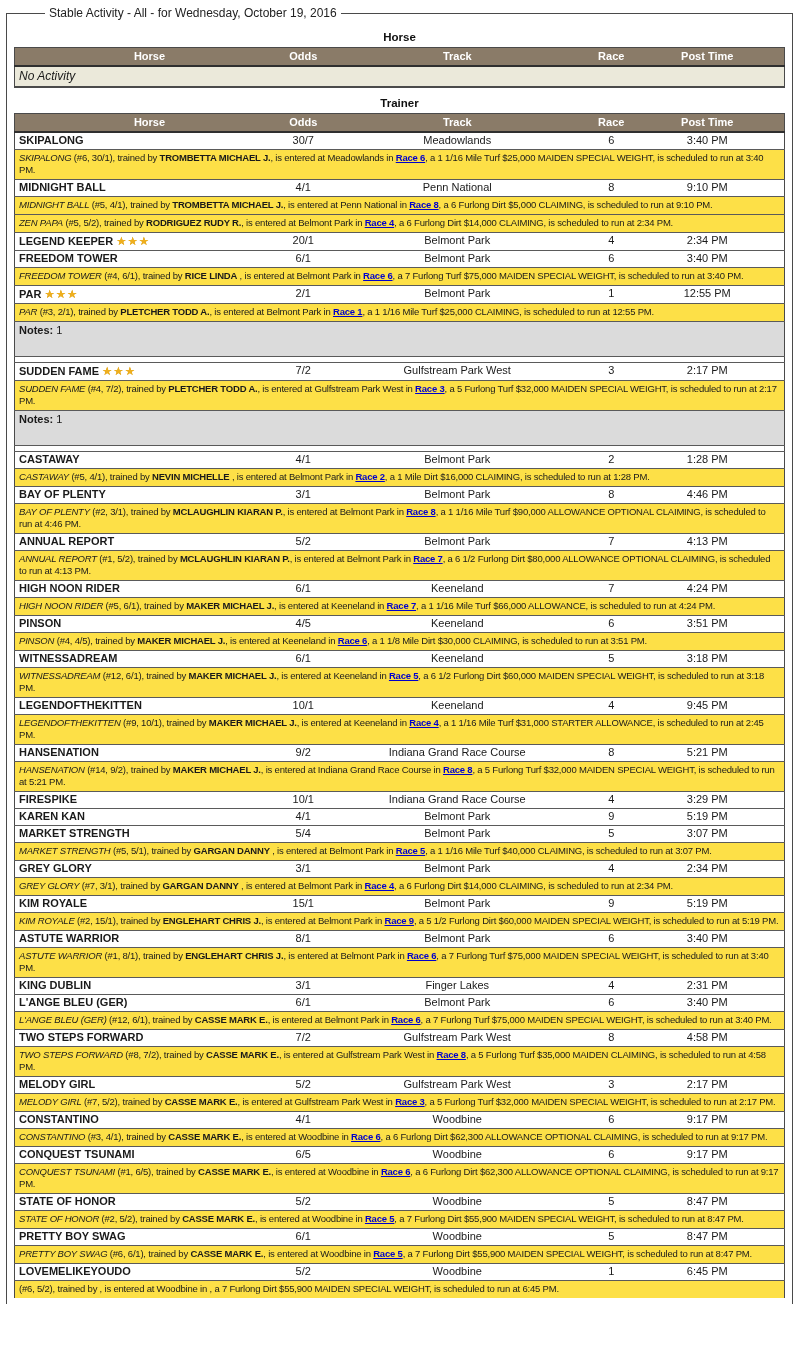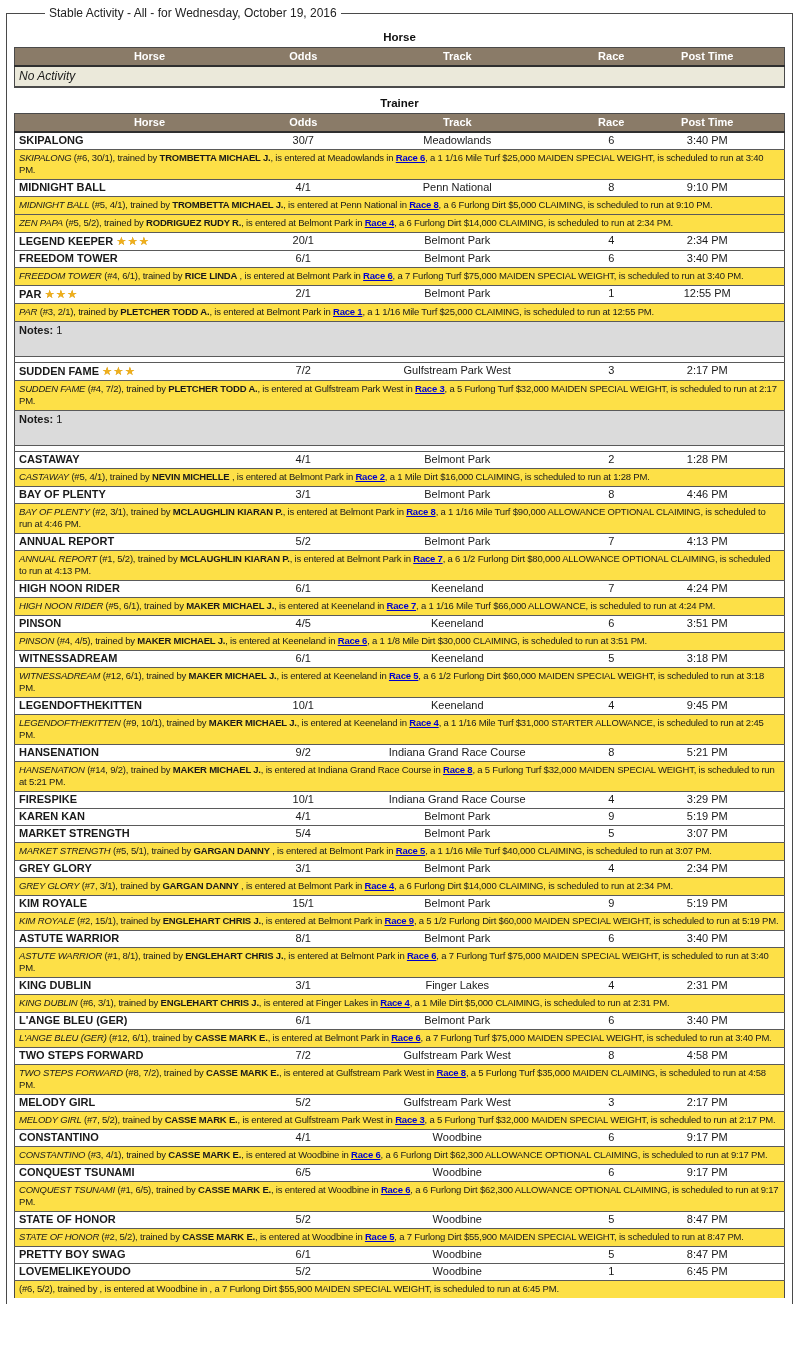--- a/index.html
+++ b/index.html
@@ -305,23 +305,20 @@
         <tr class="detail-row">
           <td colspan="5"><span class="detail-name">ASTUTE WARRIOR</span> (#1, 8/1), trained by <span class="trainer-name">ENGLEHART CHRIS J.</span>, is entered at Belmont Park in <a class="race-link">Race 6</a>, a 7 Furlong Turf $75,000 MAIDEN SPECIAL WEIGHT, is scheduled to run at 3:40 PM.</td>
         </tr>
         <tr class="main-row">
           <td class="cell-horse"><span class="horse-name">KING DUBLIN</span></td>
           <td class="c">3/1</td>
           <td class="c">Finger Lakes</td>
           <td class="c">4</td>
           <td class="c">2:31 PM</td>
         </tr>
-        <tr class="detail-row">
-          <td colspan="5"><span class="detail-name">KING DUBLIN</span> (#6, 3/1), trained by <span class="trainer-name">ENGLEHART CHRIS J.</span>, is entered at Finger Lakes in <a class="race-link">Race 4</a>, a 1 Mile Dirt $5,000 CLAIMING, is scheduled to run at 2:31 PM.</td>
-        </tr>
         <tr class="main-row">
           <td class="cell-horse"><span class="horse-name">L'ANGE BLEU (GER)</span></td>
           <td class="c">6/1</td>
           <td class="c">Belmont Park</td>
           <td class="c">6</td>
           <td class="c">3:40 PM</td>
         </tr>
         <tr class="detail-row">
           <td colspan="5"><span class="detail-name">L'ANGE BLEU (GER)</span> (#12, 6/1), trained by <span class="trainer-name">CASSE MARK E.</span>, is entered at Belmont Park in <a class="race-link">Race 6</a>, a 7 Furlong Turf $75,000 MAIDEN SPECIAL WEIGHT, is scheduled to run at 3:40 PM.</td>
         </tr>
@@ -375,20 +372,23 @@
         <tr class="detail-row">
           <td colspan="5"><span class="detail-name">STATE OF HONOR</span> (#2, 5/2), trained by <span class="trainer-name">CASSE MARK E.</span>, is entered at Woodbine in <a class="race-link">Race 5</a>, a 7 Furlong Dirt $55,900 MAIDEN SPECIAL WEIGHT, is scheduled to run at 8:47 PM.</td>
         </tr>
         <tr class="main-row">
           <td class="cell-horse"><span class="horse-name">PRETTY BOY SWAG</span></td>
           <td class="c">6/1</td>
           <td class="c">Woodbine</td>
           <td class="c">5</td>
           <td class="c">8:47 PM</td>
         </tr>
+        <tr class="detail-row">
+          <td colspan="5"><span class="detail-name">PRETTY BOY SWAG</span> (#6, 6/1), trained by <span class="trainer-name">CASSE MARK E.</span>, is entered at Woodbine in <a class="race-link">Race 5</a>, a 7 Furlong Dirt $55,900 MAIDEN SPECIAL WEIGHT, is scheduled to run at 8:47 PM.</td>
+        </tr>
         <tr class="main-row">
           <td class="cell-horse"><span class="horse-name">LOVEMELIKEYOUDO</span></td>
           <td class="c">5/2</td>
           <td class="c">Woodbine</td>
           <td class="c">1</td>
           <td class="c">6:45 PM</td>
         </tr>
         <tr class="detail-row">
           <td colspan="5"> (#6, 5/2), trained by , is entered at Woodbine in , a 7 Furlong Dirt $55,900 MAIDEN SPECIAL WEIGHT, is scheduled to run at 6:45 PM.</td>
         </tr>

